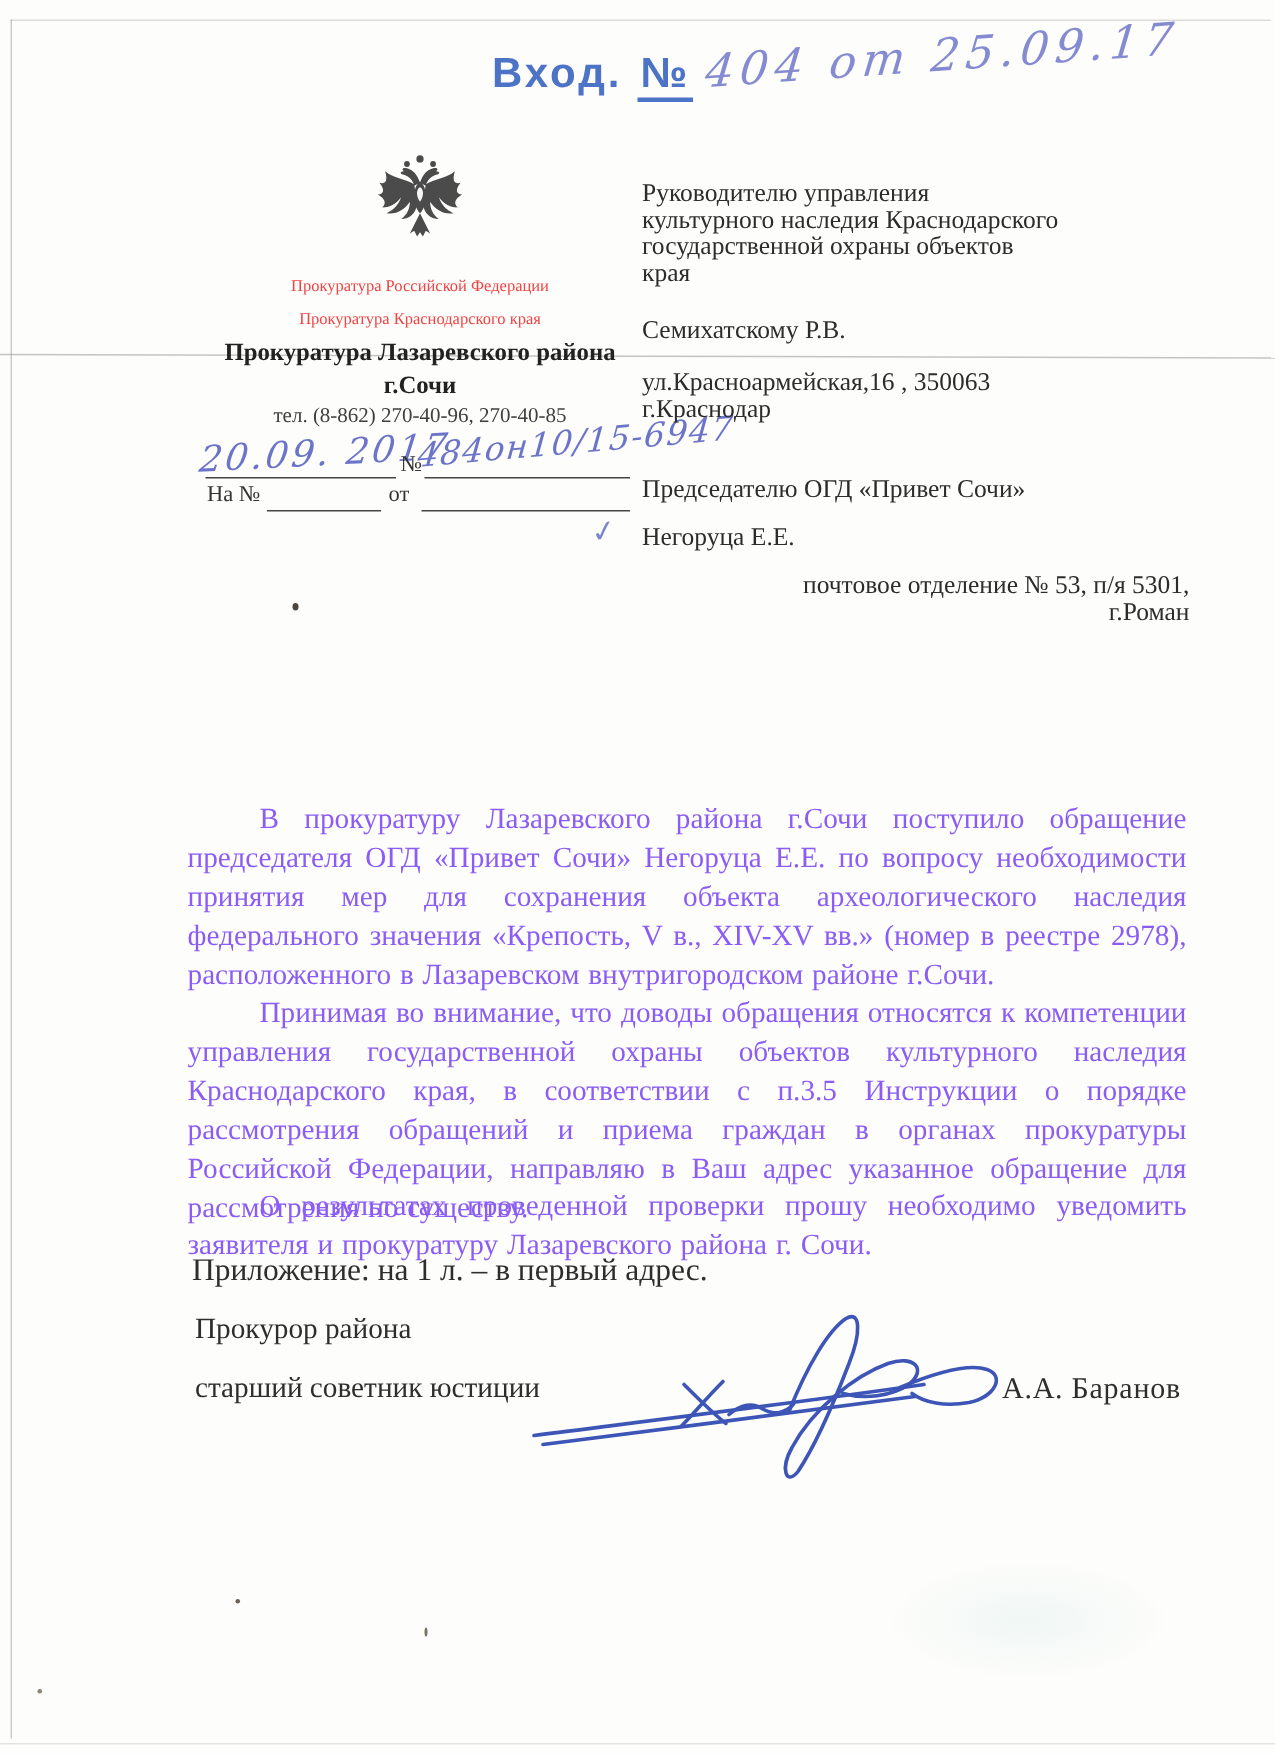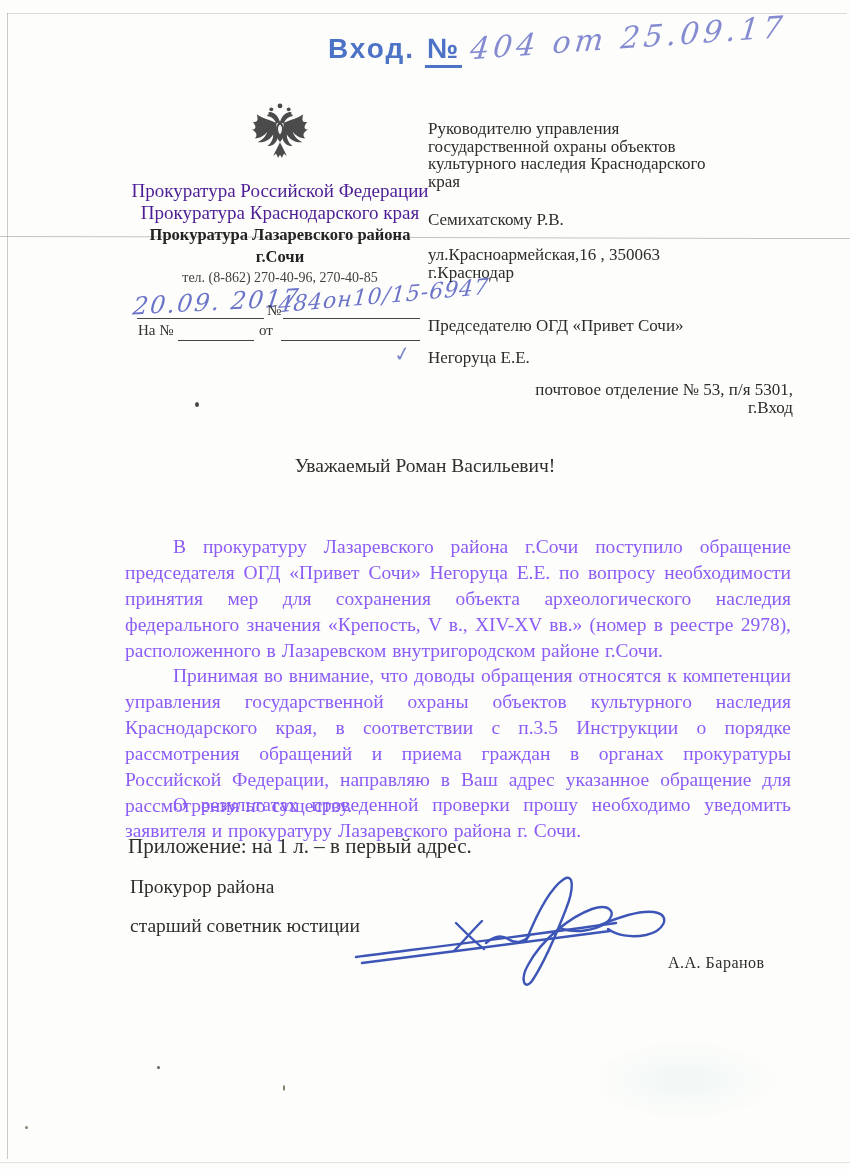--- a/index.html
+++ b/index.html
@@ -22,21 +22,21 @@
     font-family:"Liberation Sans", sans-serif; font-weight:700; font-size:28px;
     letter-spacing:2px; color:#4d73c7; }
   .stamp-label .no { border-bottom:3px solid #4d73c7; padding:0 2px 1px 2px; margin-left:10px; }
   .hand { font-family:"DejaVu Serif", serif; font-style:italic; white-space:nowrap; }
   .stamp-value { position:absolute; left:470px; top:20px; font-size:30px; letter-spacing:4px;
     color:#858bd1; transform:rotate(-4deg) skewX(-10deg); }
 
   
   .letterhead { position:absolute; left:128px; top:100px; width:304px; text-align:center; }
   .emblem { width:58px; height:66px; margin:0 auto 14px auto; display:block; }
-  .lh-line1, .lh-line2 { font-size:19px; line-height:22px; color:#4c1d95; }
+  .lh-line1, .lh-line2 { font-size:11px; line-height:22px; color:#ef4444; }
   .lh-line3 { font-size:16.5px; line-height:22px; font-weight:700; color:#222; }
   .lh-addr  { font-size:14px; line-height:20px; margin-top:23px; color:#333; }
   .lh-phone { font-size:14px; line-height:20px; color:#404040; }
 
   
   .fline { position:absolute; height:1px; background:#444; }
   .flabel { position:absolute; font-size:15px; color:#333; }
   .hand-date { position:absolute; left:133px; top:288px; font-size:24px; letter-spacing:2px;
     color:#6b74c9; transform:rotate(-3deg) skewX(-10deg); }
   .hand-no { position:absolute; left:278px; top:283px; font-size:22px; letter-spacing:1px;
@@ -56,21 +56,21 @@
   
   .salutation { position:absolute; left:95px; top:455px; width:660px; text-align:center; font-size:19.5px; }
   .para { position:absolute; left:125px; width:666px; font-size:19.5px; line-height:26px;
     text-align:justify; text-indent:48px; word-spacing:1px; color:#8b5cf6; }
   .p1 { top:514px; } .p2 { top:643px; } .p3 { top:772px; }
   .attachment { position:absolute; left:128px; top:834px; font-size:21px; }
 
   
   .sig-title1 { position:absolute; left:130px; top:876px; font-size:19.5px; }
   .sig-title2 { position:absolute; left:130px; top:915px; font-size:19.5px; }
-  .sig-name   { position:absolute; left:668px; top:954px; font-size:16px; letter-spacing:.5px; }
+  .sig-name   { position:absolute; left:668px; top:915px; font-size:20px; letter-spacing:.5px; }
   .sig-svg    { position:absolute; left:348px; top:865px; }
 </style>
 </head>
 <body>
 
 <div class="page">
 
   <div class="edge-left"></div>
   <div class="edge-top"></div>
   <div class="edge-bottom"></div>
@@ -112,38 +112,37 @@
   <div class="fline" style="left:137px; top:318px; width:127px;"></div>
   <div class="flabel" style="left:267px; top:302px;">№</div>
   <div class="fline" style="left:283px; top:318px; width:137px;"></div>
   <div class="flabel" style="left:138px; top:322px;">На №</div>
   <div class="fline" style="left:178px; top:340px; width:76px;"></div>
   <div class="flabel" style="left:259px; top:322px;">от</div>
   <div class="fline" style="left:281px; top:340px; width:139px;"></div>
 
   <div class="recipients">
     <div class="rec-line">Руководителю управления</div>
+    <div class="rec-line">культурного наследия Краснодарского</div>
     <div class="rec-line">государственной охраны объектов</div>
-    <div class="rec-line">культурного наследия Краснодарского</div>
     <div class="rec-line">края</div>
     <div class="rec-name1">Семихатскому Р.В.</div>
     <div class="rec-addr1">
       <div class="rec-line">ул.Красноармейская,16 , 350063</div>
       <div class="rec-line">г.Краснодар</div>
     </div>
     <div class="rec-title2">Председателю ОГД «Привет Сочи»</div>
     <div class="rec-name2">Негоруца Е.Е.</div>
     <div class="rec-addr2">
       <div class="rec-line">почтовое отделение № 53, п/я 5301,</div>
-      <div class="rec-line">г.Вход</div>
+      <div class="rec-line">г.Роман</div>
     </div>
   </div>
   <div class="checkmark">✓</div>
 
-  <div class="salutation">Уважаемый Роман Васильевич!</div>
   <p class="para p1">В прокуратуру Лазаревского района г.Сочи поступило обращение председателя ОГД «Привет Сочи» Негоруца Е.Е. по вопросу необходимости принятия мер для сохранения объекта археологического наследия федерального значения «Крепость, V в., XIV-XV вв.» (номер в реестре 2978), расположенного в Лазаревском внутригородском районе г.Сочи.</p>
   <p class="para p2">Принимая во внимание, что доводы обращения относятся к компетенции управления государственной охраны объектов культурного наследия Краснодарского края,  в соответствии с п.3.5 Инструкции о порядке рассмотрения обращений и приема граждан в органах прокуратуры Российской Федерации, направляю в Ваш адрес указанное обращение для рассмотрения по существу.</p>
   <p class="para p3">О результатах проведенной проверки прошу необходимо уведомить заявителя и прокуратуру Лазаревского района г. Сочи.</p>
   <div class="attachment">Приложение: на 1 л. – в первый адрес.</div>
 
   <div class="sig-title1">Прокурор района</div>
   <div class="sig-title2">старший советник юстиции</div>
   <svg class="sig-svg" width="330" height="130" viewBox="0 0 330 130">
     <g stroke="#3c55b6" stroke-width="2.4" fill="none" stroke-linecap="round">
       <path d="M8 92 C70 84 170 72 268 58"></path>

